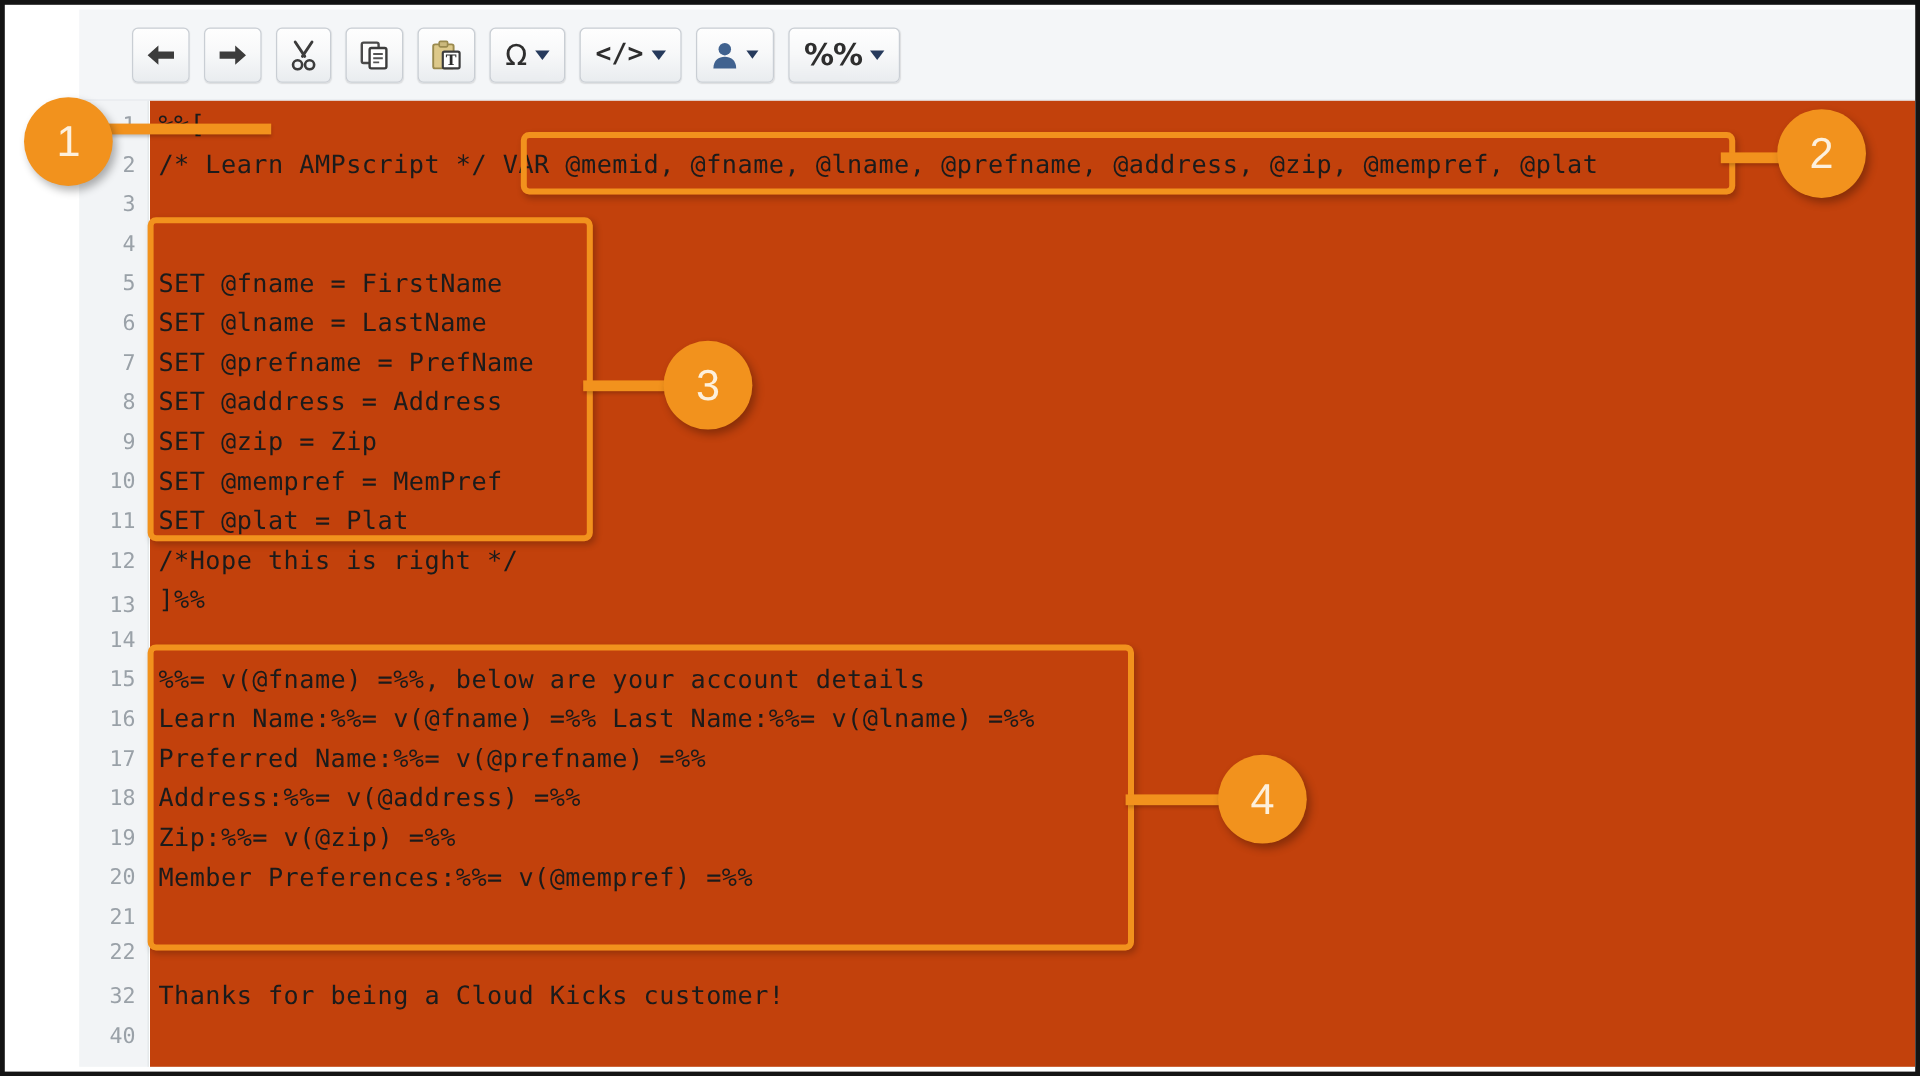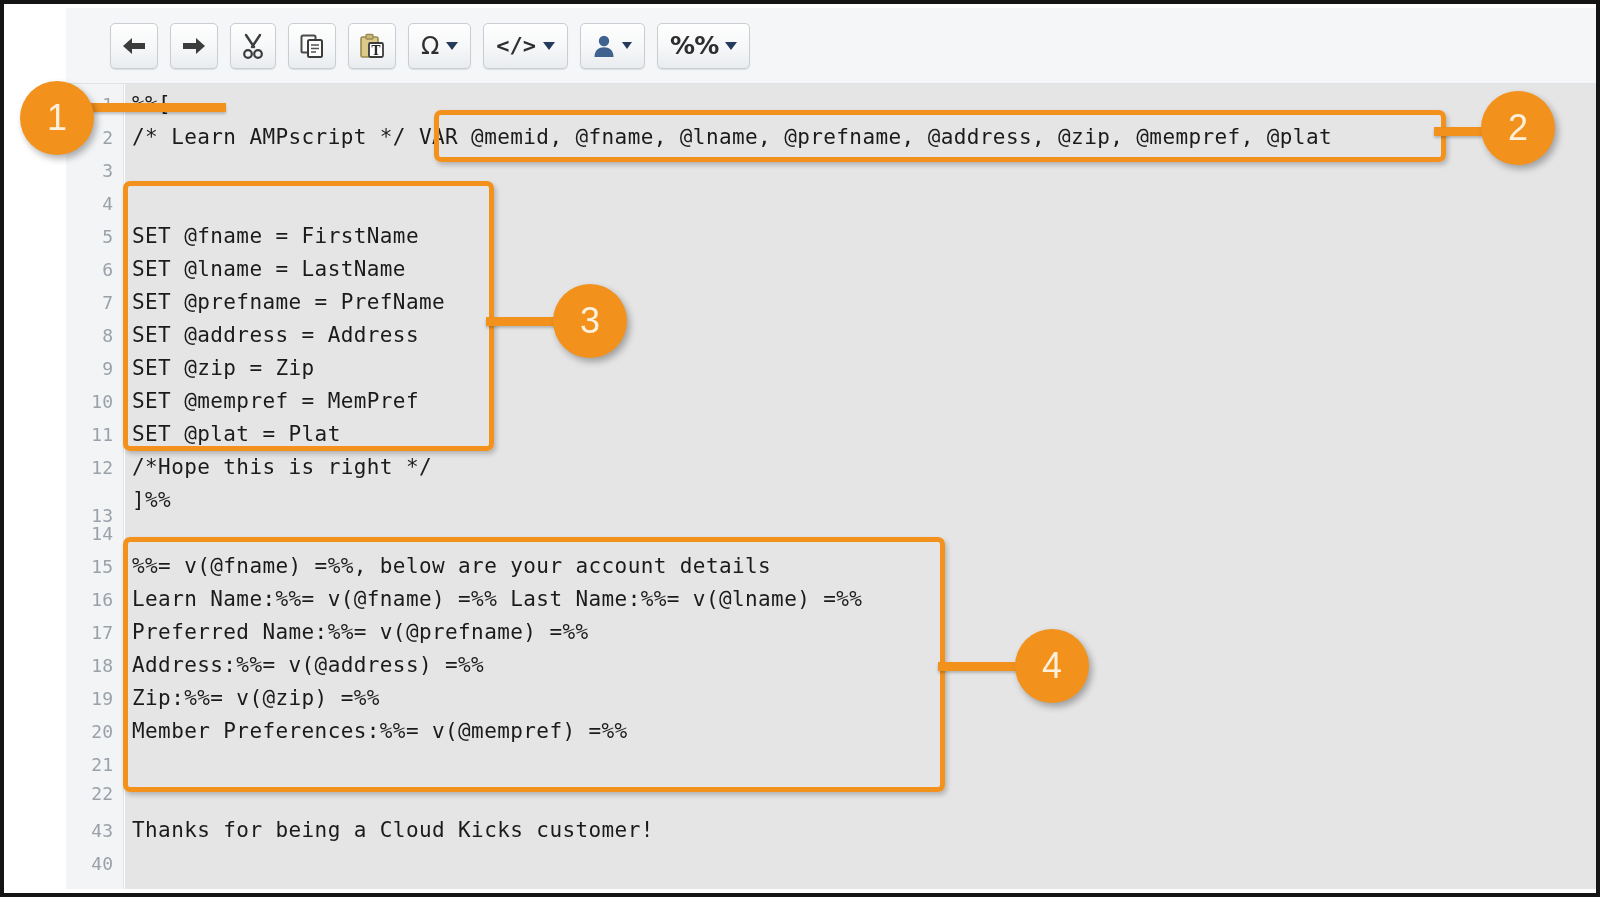--- a/index.html
+++ b/index.html
@@ -88,21 +88,21 @@
   .gutter {
     position: absolute;
     left: 0; top: 0; bottom: 0;
     width: 58px;
     background: #f2f4f6;
     border-right: 1px solid #e2e5e8;
   }
   .code-area {
     position: absolute;
     left: 59px; top: 0; right: 0; bottom: 0;
-    background: #e5e5e5;
+    background: #c2410c;
   }
   .line {
     position: absolute;
     left: 0;
     height: 33px;
     line-height: 33px;
     white-space: pre;
     font-family: "DejaVu Sans Mono", monospace;
     font-size: 21px;
     color: #1b1b1b;
@@ -241,31 +241,31 @@
       <div class="lineno" style="top:70px">3</div>
       <div class="lineno" style="top:103px">4</div>
       <div class="lineno" style="top:136px">5</div>
       <div class="lineno" style="top:169px">6</div>
       <div class="lineno" style="top:202px">7</div>
       <div class="lineno" style="top:235px">8</div>
       <div class="lineno" style="top:268px">9</div>
       <div class="lineno" style="top:301px">10</div>
       <div class="lineno" style="top:334px">11</div>
       <div class="lineno" style="top:367px">12</div>
-      <div class="lineno" style="top:415px">13</div>
+      <div class="lineno" style="top:404px">13</div>
       <div class="lineno" style="top:433px">14</div>
       <div class="lineno" style="top:466px">15</div>
       <div class="lineno" style="top:499px">16</div>
       <div class="lineno" style="top:532px">17</div>
       <div class="lineno" style="top:565px">18</div>
       <div class="lineno" style="top:598px">19</div>
       <div class="lineno" style="top:631px">20</div>
       <div class="lineno" style="top:664px">21</div>
       <div class="lineno" style="top:693px">22</div>
-      <div class="lineno" style="top:730px">43</div>
+      <div class="lineno" style="top:730px">32</div>
       <div class="lineno" style="top:763px">40</div>
     </div>
 
     <div class="code-area">
       <div class="line code-text" style="top:4px">%%[</div>
       <div class="line code-text" style="top:37px">/* Learn AMPscript */ VAR @memid, @fname, @lname, @prefname, @address, @zip, @mempref, @plat</div>
       <div class="line code-text" style="top:70px"></div>
       <div class="line code-text" style="top:136px">SET @fname = FirstName</div>
       <div class="line code-text" style="top:169px">SET @lname = LastName</div>
       <div class="line code-text" style="top:202px">SET @prefname = PrefName</div>

